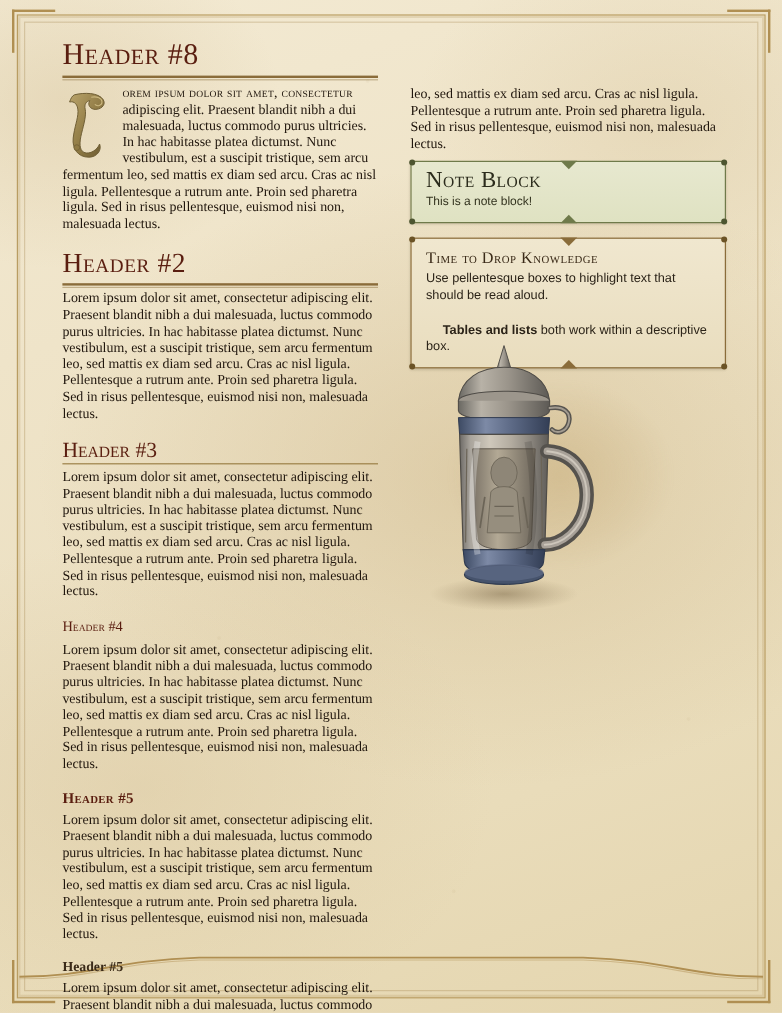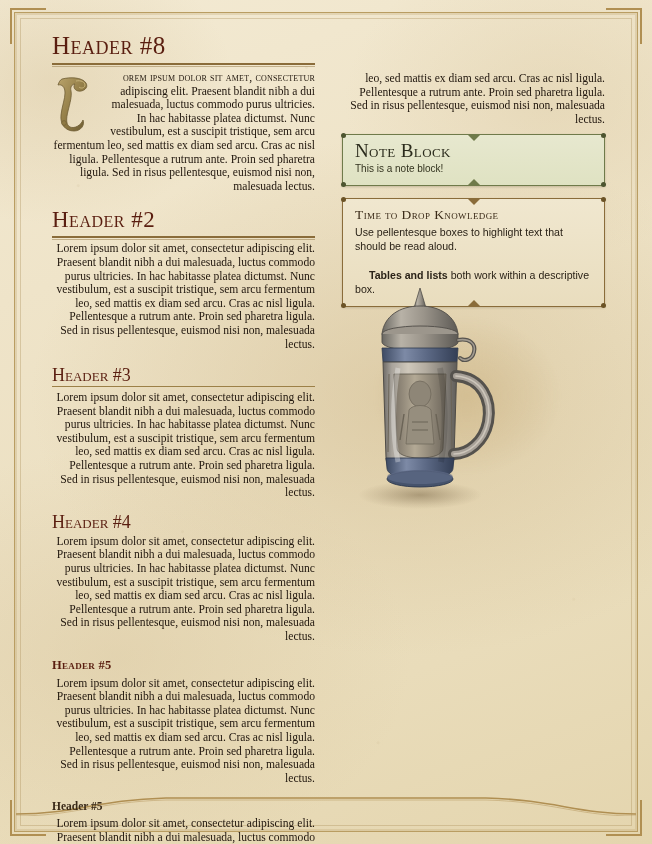--- a/index.html
+++ b/index.html
@@ -126,21 +126,21 @@
     line-height: 21px;
     margin: 14px 0 2px 0;
     padding-bottom: 0;
     border-bottom: 1px solid #9c8047;
   }
   .h4 {
     font-family: "Liberation Serif", serif;
     color: #5a1e10;
     font-variant: small-caps;
     font-weight: normal;
-    font-size: 18px;
+    font-size: 12px;
     line-height: 17px;
     margin: 14px 0 2px 0;
   }
   .h5 {
     font-family: "Liberation Serif", serif;
     color: #5a1e10;
     font-variant: small-caps;
     font-weight: bold;
     font-size: 12.5px;
     line-height: 15px;
@@ -155,21 +155,21 @@
     line-height: 14px;
     margin: 14px 0 2px 0;
   }
 
   p.body {
     font-family: "Liberation Serif", serif;
     font-size: 11.6px;
     line-height: 13.6px;
     color: #20160d;
     margin: 4px 0 0 0;
-    text-align: right;
+    text-align: left;
   }
 
   
   .dropcap-block {
     position: relative;
     min-height: 96px;
     margin-top: 6px;
   }
   .dropcap {
     float: left;

